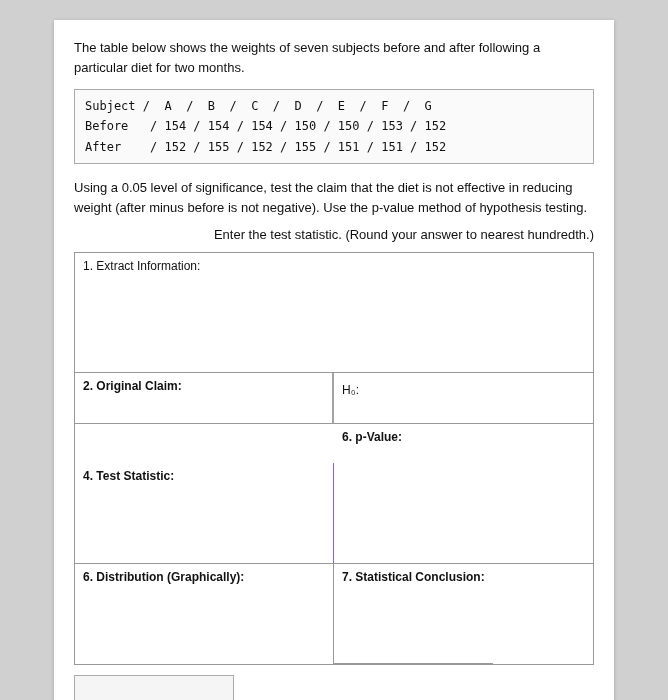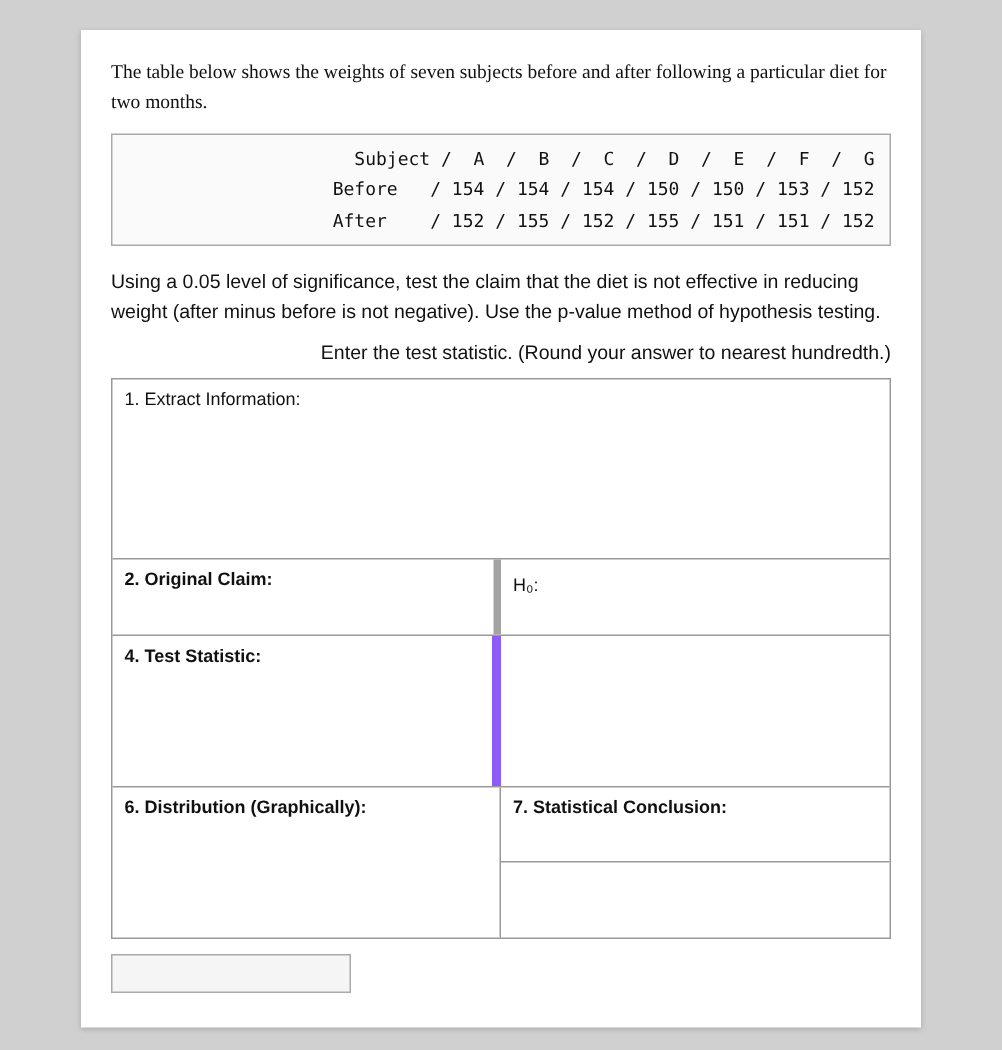--- a/index.html
+++ b/index.html
@@ -24,31 +24,29 @@
       background: #fff;
       margin: 20px auto;
       padding: 18px 20px 20px 20px;
       box-shadow: 0 1px 4px rgba(0,0,0,0.2);
     }
 
     .intro-text {
       font-size: 13px;
       line-height: 1.5;
       margin-bottom: 12px;
-      font-family: Liberation Serif, serif;
     }
 
     .data-table-box {
       border: 1px solid #aaa;
       padding: 6px 10px;
       margin-bottom: 14px;
       font-size: 12px;
       line-height: 1.7;
       background: #fafafa;
-      text-align: right;
     }
 
     .data-table-box .row {
       white-space: pre;
       font-family: monospace;
       font-size: 12px;
     }
 
     .question-text {
       font-size: 13px;
@@ -82,42 +80,43 @@
     }
 
     
     .row-2 {
       display: flex;
       border-bottom: 1px solid #999;
     }
 
     .cell-original-claim {
       width: 50%;
-      border-right: 5px solid #a3a3a3;
+      border-right: 2px solid #a3a3a3;
       padding: 6px 8px;
       min-height: 50px;
     }
 
     .cell-h {
       width: 50%;
       padding: 6px 8px;
       min-height: 50px;
     }
 
     
     .row-3 {
       display: flex;
       border-bottom: 1px solid #999;
     }
 
     .cell-test-stat {
       width: 50%;
-      border-right: 6px solid #8b5cf6;
+      border-right: 1px solid #8b5cf6;
       padding: 6px 8px;
       min-height: 100px;
+      margin-top: 39px;
     }
 
     .cell-pvalue {
       width: 50%;
       padding: 6px 8px;
       min-height: 100px;
     }
 
     
     .row-4 {
@@ -127,21 +126,21 @@
     .cell-distribution {
       width: 50%;
       border-right: 1px solid #999;
       padding: 6px 8px;
       min-height: 100px;
     }
 
     .cell-right-bottom {
       width: 50%;
       display: flex;
-      flex-direction: column;
+      flex-direction: row;
     }
 
     .cell-stat-conclusion {
       padding: 6px 8px;
       border-bottom: 1px solid #999;
       min-height: 50px;
     }
 
     .cell-final-words {
       padding: 6px 8px;
@@ -194,20 +193,23 @@
       </div>
       <div class="cell-h">
         <div style="font-size:12px; margin-top:4px;">H₀:</div>
       </div>
     </div>
 
     <div class="row-3">
       <div class="cell-test-stat">
         <div class="cell-label-text">4. Test Statistic:</div>
       </div>
+      <div class="cell-pvalue">
+        <div class="cell-label-text">6. p-Value:</div>
+      </div>
     </div>
 
     <div class="row-4">
       <div class="cell-distribution">
         <div class="cell-label-text">6. Distribution (Graphically):</div>
       </div>
       <div class="cell-right-bottom">
         <div class="cell-stat-conclusion">
           <div class="cell-label-text">7. Statistical Conclusion:</div>
         </div>

